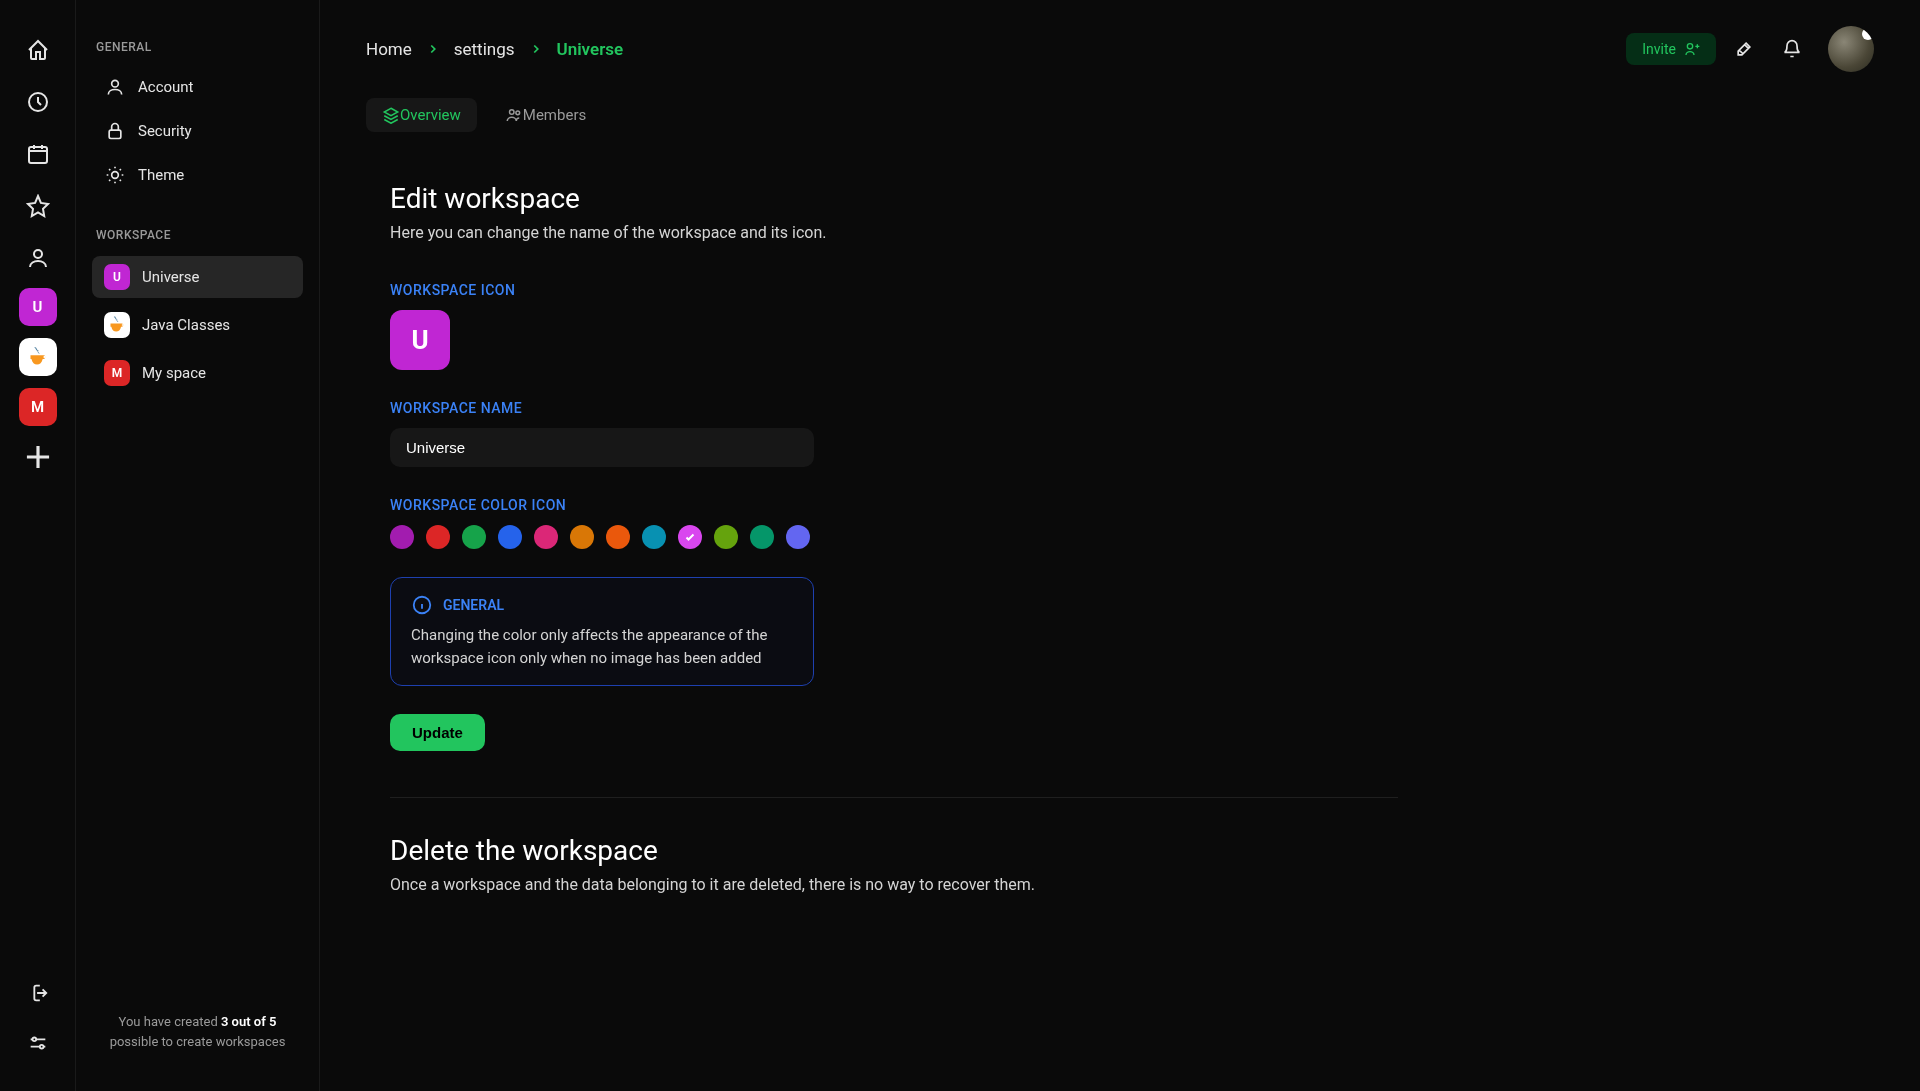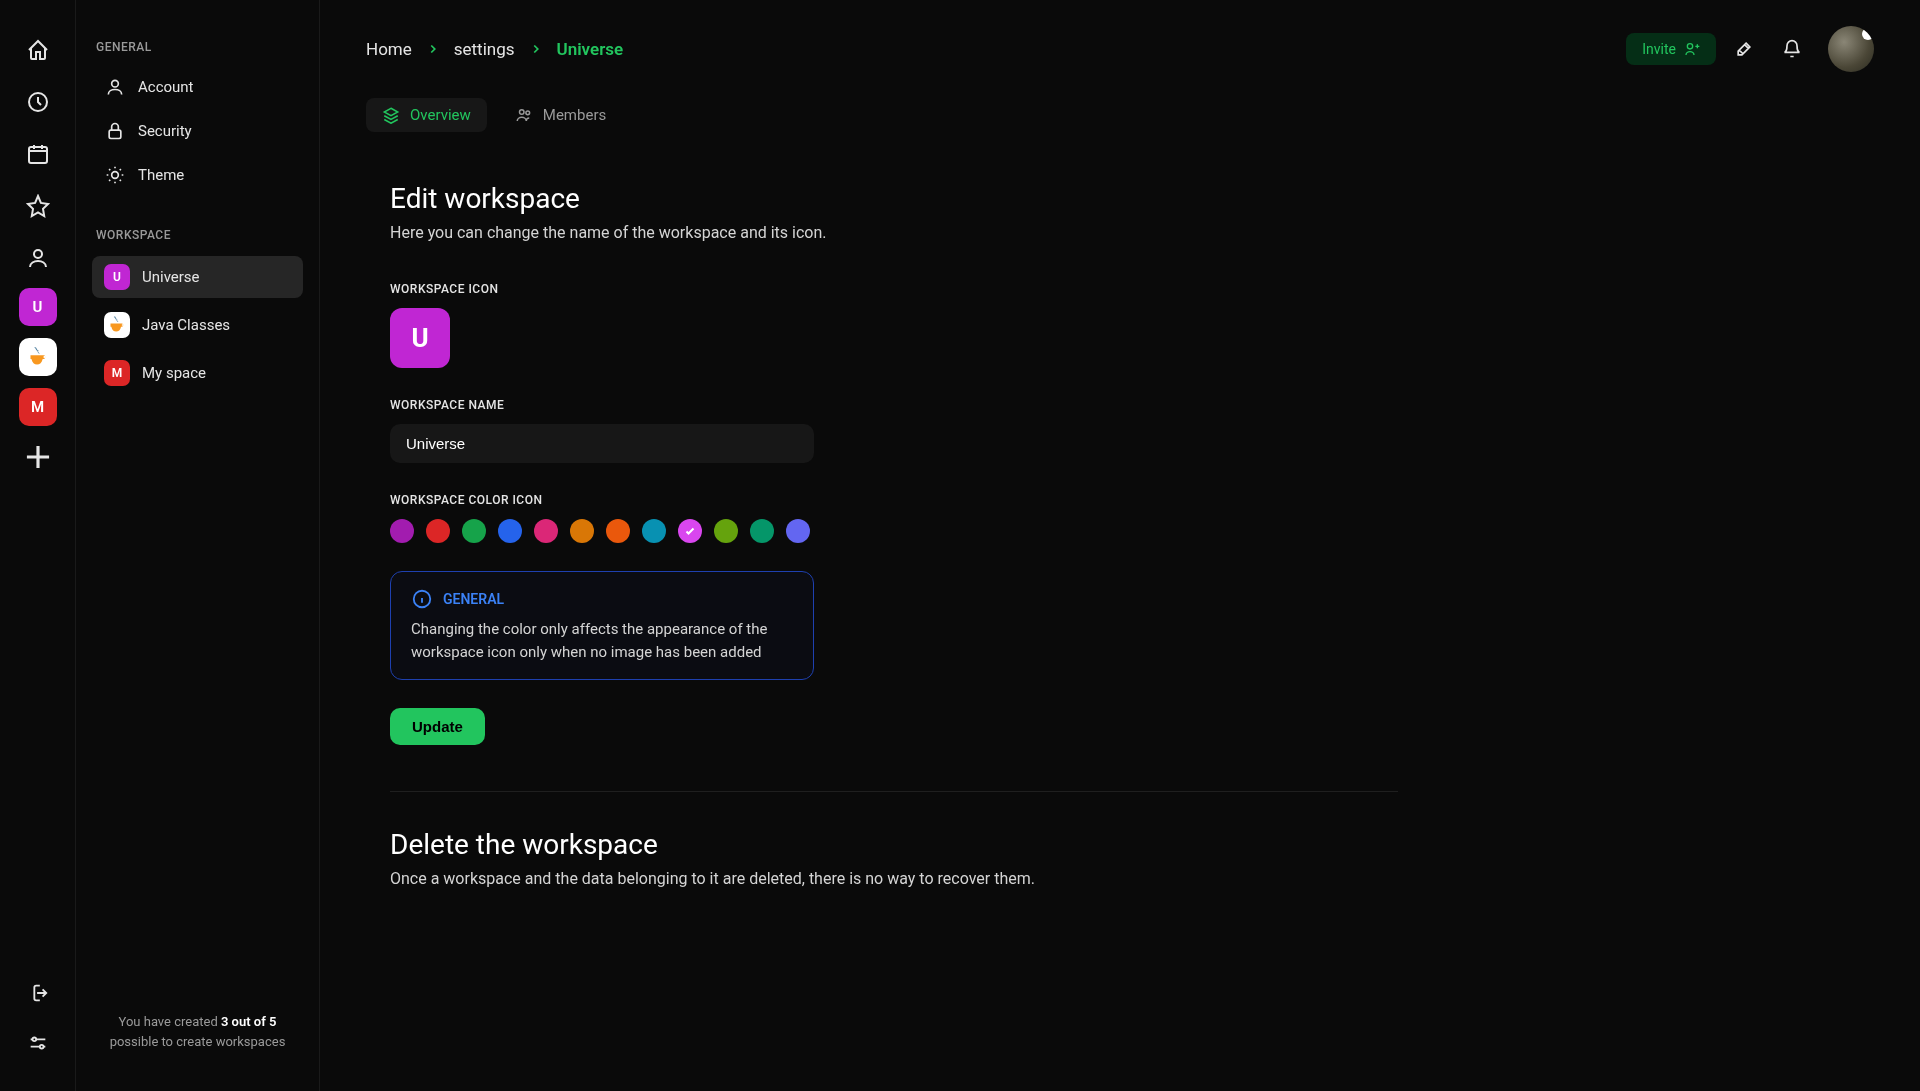--- a/index.html
+++ b/index.html
@@ -229,21 +229,20 @@
     
     
     .tabs {
       display: flex;
       gap: 12px;
       padding: 14px 46px;
     }
     .tab {
       display: flex;
       align-items: flex-start;
-      gap: 10px;
       padding: 8px 16px;
       border-radius: 8px;
       cursor: pointer;
       font-size: 15px;
       color: #9a9a9a;
     }
     .tab.active {
       background: #171717;
       color: #22c55e;
     }
@@ -263,23 +262,23 @@
       font-size: 28px;
       font-weight: 400;
       margin-bottom: 8px;
     }
     .section-sub {
       font-size: 16px;
       color: #d4d4d4;
       margin-bottom: 40px;
     }
     .field-label {
-      font-size: 12px;
+      font-size: 14px;
       letter-spacing: 0.5px;
-      color: #e5e5e5;
+      color: #3b82f6;
       font-weight: 500;
       margin-bottom: 12px;
     }
     .workspace-icon-big {
       width: 60px;
       height: 60px;
       border-radius: 12px;
       background: #c026d3;
       display: flex;
       align-items: center;

